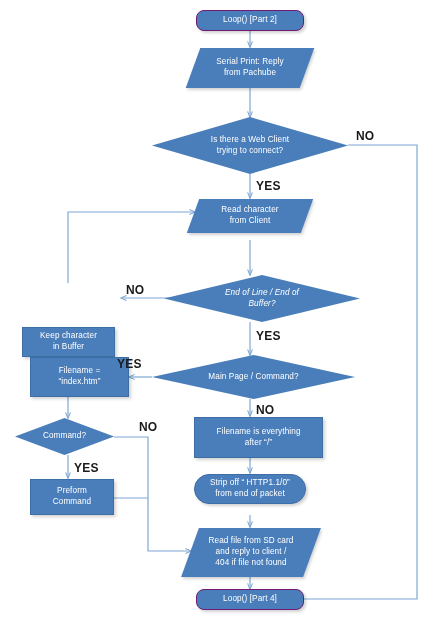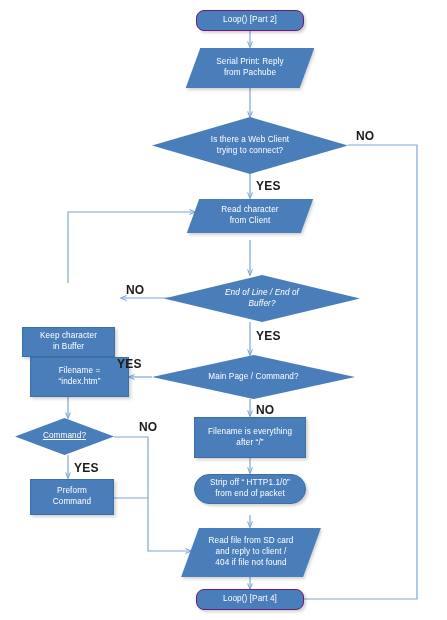--- a/index.html
+++ b/index.html
@@ -151,30 +151,30 @@
 
   <div class="node dec" style="left:152px;top:355px;width:203px;height:44px;">
     <span class="txt">Main Page / Command?</span>
   </div>
 
   <div class="node proc" style="left:30px;top:357px;width:99px;height:40px;">
     <span class="txt">Filename =
 “index.htm”</span>
   </div>
 
-  <div class="node dec" style="left:15px;top:418px;width:99px;height:37px;text-decoration:underline;">
+  <div class="node dec" style="left:15px;top:418px;width:99px;height:37px;">
     <span class="txt">Command?</span>
   </div>
 
   <div class="node proc" style="left:30px;top:479px;width:84px;height:36px;">
     <span class="txt">Preform
 Command</span>
   </div>
 
-  <div class="node proc" style="left:194px;top:417px;width:112px;height:41px;">
+  <div class="node proc" style="left:194px;top:417px;width:129px;height:41px;">
     <span class="txt">Filename is everything
 after “/”</span>
   </div>
 
   <div class="node proc" style="left:194px;top:474px;width:112px;height:30px;border-radius:15px;">
     <span class="txt">Strip off “ HTTP1.1/0”
 from end of packet</span>
   </div>
 
   <div class="node io" style="left:190px;top:528px;width:122px;height:49px;justify-content:center;">

